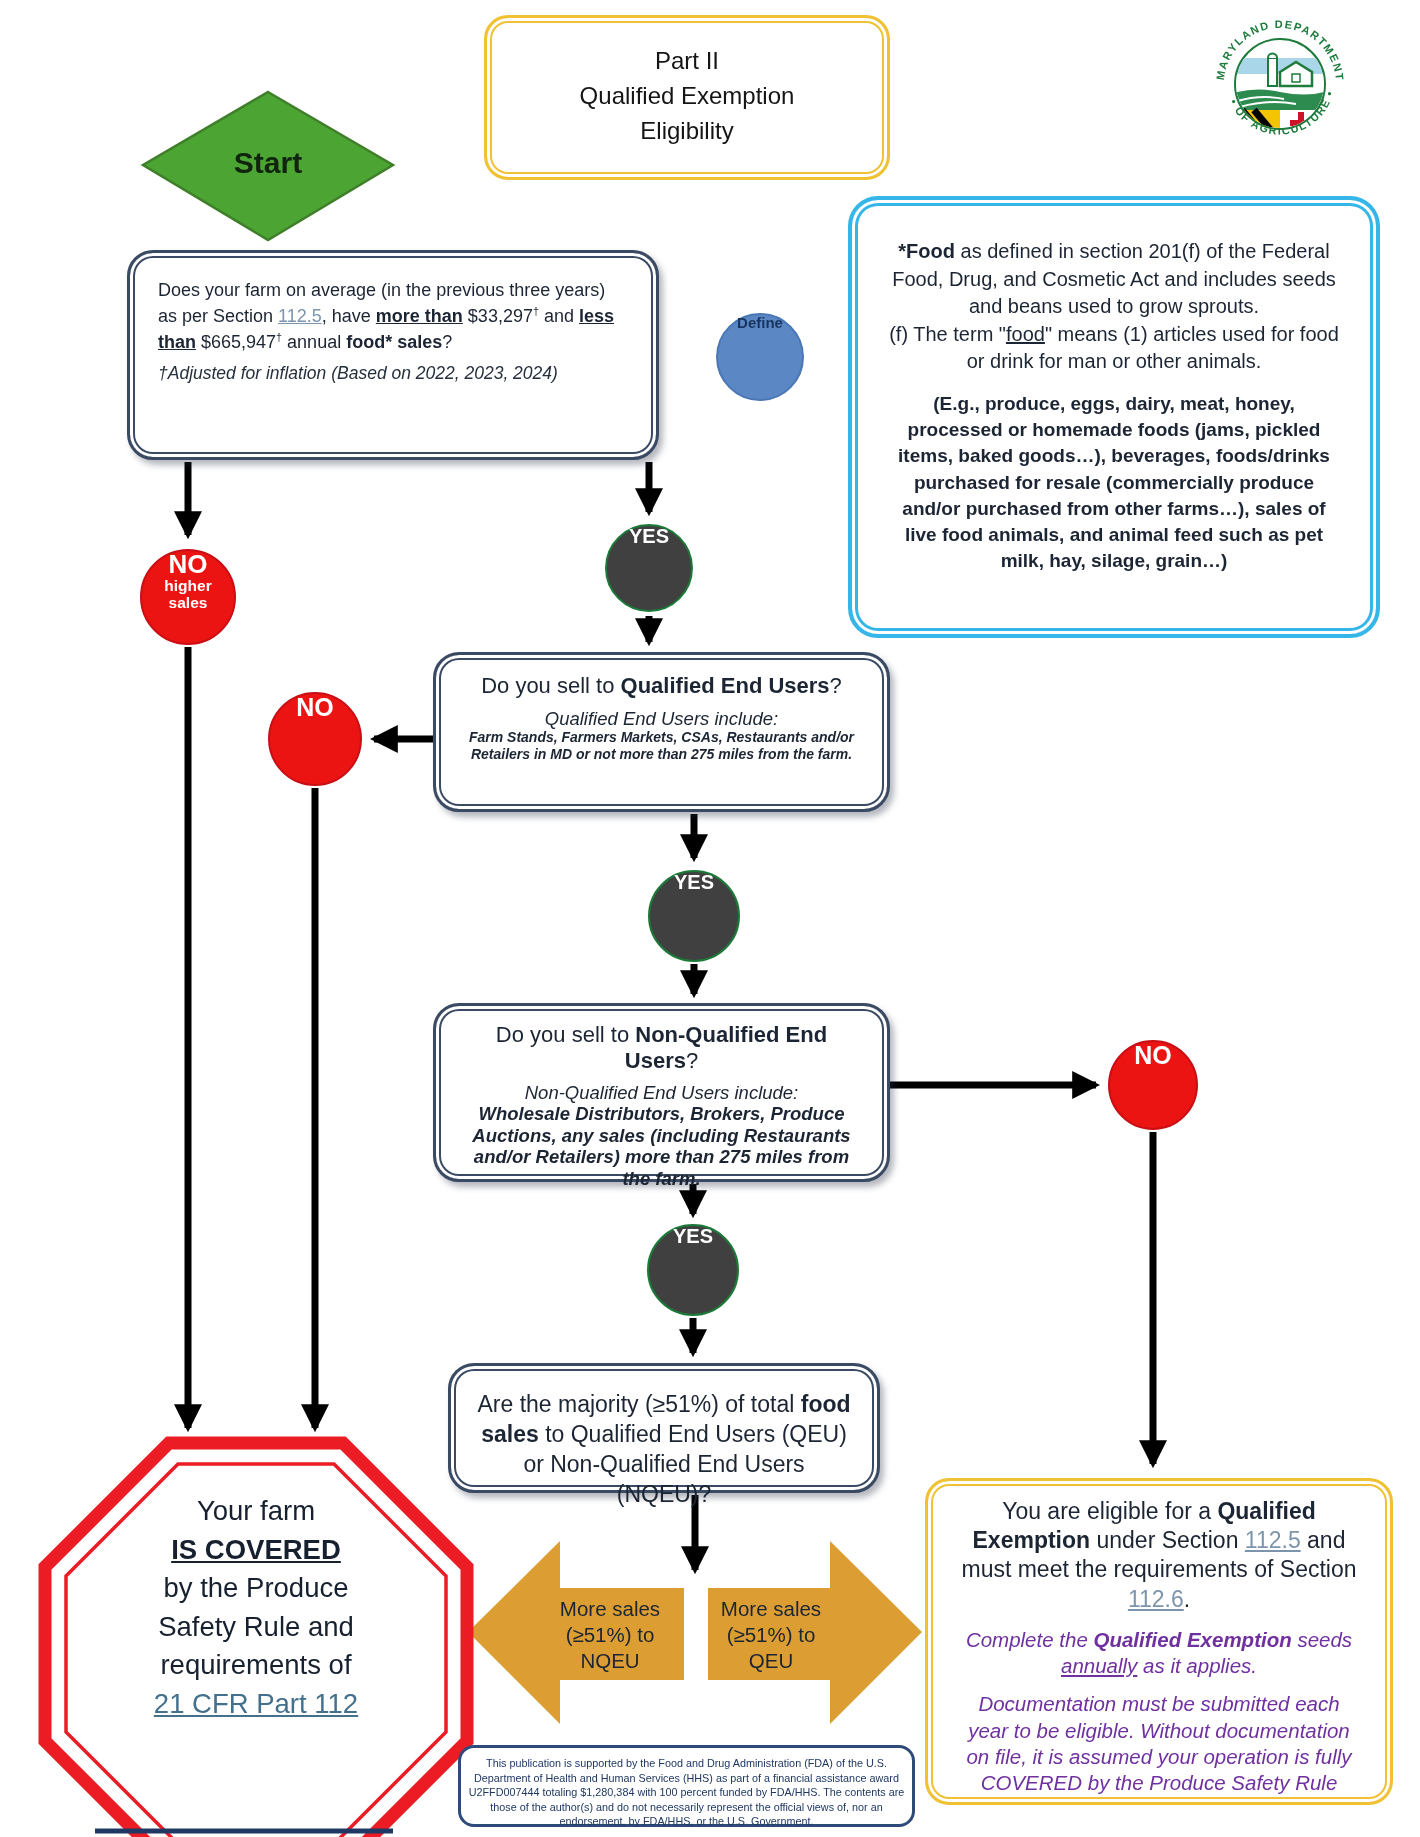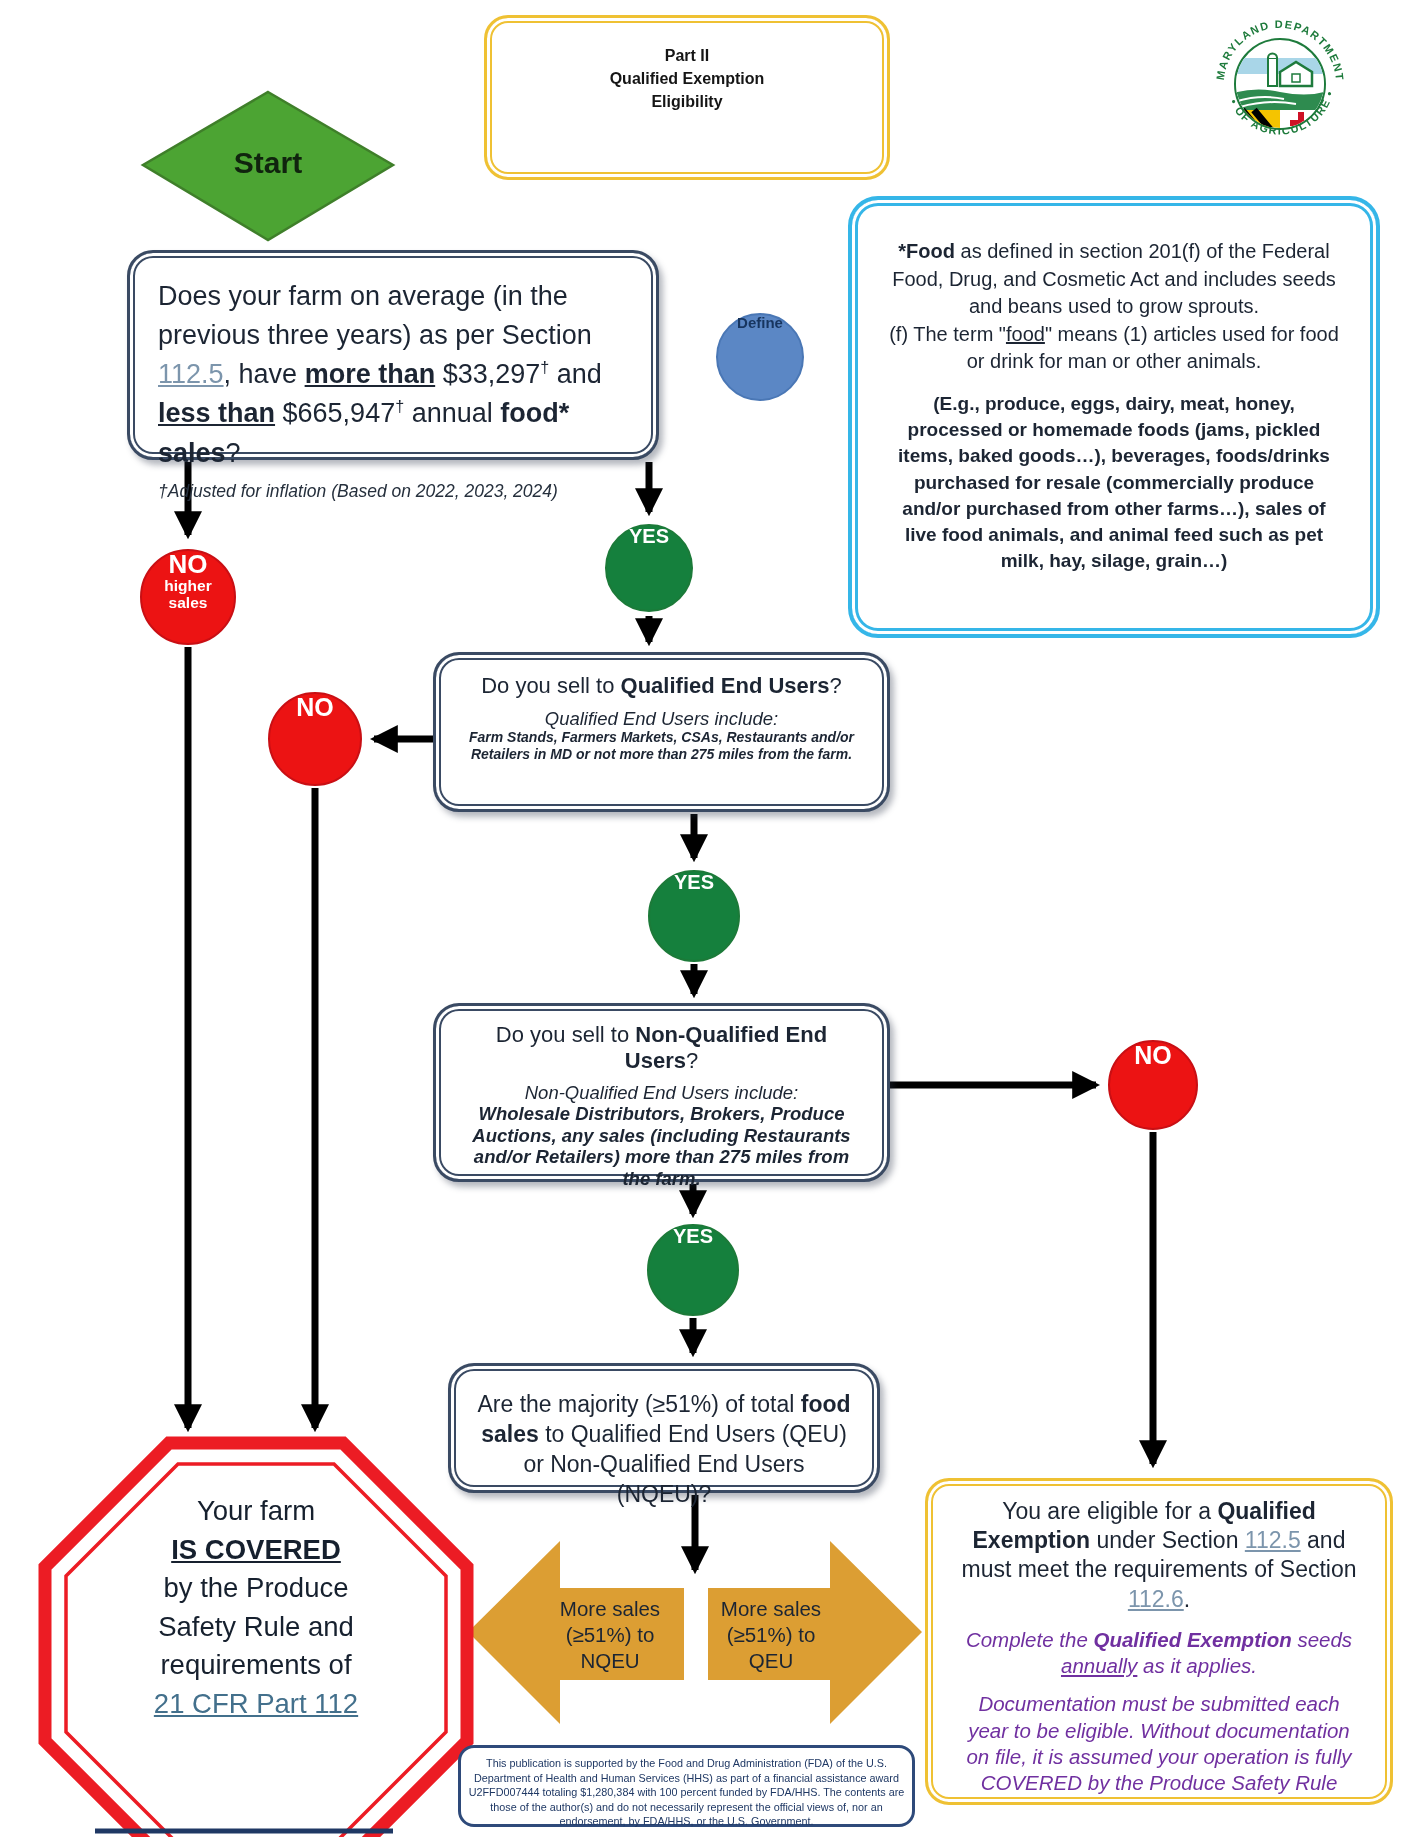--- a/index.html
+++ b/index.html
@@ -11,21 +11,21 @@
   .navybox{border:3.5px solid #3A4A63;border-radius:26px;
            box-shadow:inset 0 0 0 3px #fff,inset 0 0 0 5px #3A4A63,4px 5px 6px rgba(40,50,70,.35);}
   .yellowbox{border:3px solid #EFC133;border-radius:24px;
            box-shadow:inset 0 0 0 3px #fff,inset 0 0 0 5px #EFC133;}
   .cyanbox{border:4px solid #35B6E8;border-radius:30px;
            box-shadow:inset 0 0 0 3px #fff,inset 0 0 0 6px #35B6E8;}
   .circle{position:absolute;z-index:3;border-radius:50%;display:flex;flex-direction:column;
           align-items:center;justify-content:flex-start;color:#fff;font-weight:bold;
           text-align:center;line-height:1.05;box-sizing:border-box;}
   .redc{background:#EC1313;border:2px solid #c90f14;}
-  .greenc{background:#15803d;border:2.5px solid #1C7A39;}
+  .greenc{background:#404040;border:2.5px solid #1C7A39;}
   .bluec{background:#5B87C5;border:2px solid #4a77b5;color:#17355F;}
   .qtitle{font-size:22px;}
   .b{font-weight:bold;}
   .bu{font-weight:bold;text-decoration:underline;}
   .u{text-decoration:underline;}
   .i{font-style:italic;}
   .link{color:#7C95AC;text-decoration:underline;cursor:pointer;}
   .teallink{color:#43708C;text-decoration:underline;cursor:pointer;}
   sup{font-size:0.6em;}
   .purple{color:#7030A0;font-style:italic;}
@@ -68,21 +68,21 @@
     <polygon points="178,1464 334,1464 446,1576 446,1732 334,1844 178,1844 66,1732 66,1576" fill="none" stroke="#EC1C24" stroke-width="3.5"></polygon>
 
     <line x1="95" y1="1831" x2="393" y2="1831" stroke="#1F3864" stroke-width="5"></line>
   </svg>
 
   <div class="abs center" style="left:193px;top:146px;width:150px;z-index:3;font-size:30px;font-weight:bold;color:#10240e;">
     <span>Start</span>
   </div>
 
   <div class="box yellowbox center" style="left:484px;top:15px;width:406px;height:165px;padding-top:26px;">
-    <div style="font-size:16px;font-weight:bold;line-height:1.45;color:#151515;">
+    <div style="font-size:24px;font-weight:normal;line-height:1.45;color:#151515;">
       <div>Part II</div>
       <div>Qualified Exemption</div>
       <div>Eligibility</div>
     </div>
   </div>
 
   <svg class="abs" style="left:1210px;top:6px;z-index:3;" width="140" height="152" viewBox="0 0 140 152">
     <defs>
       <clipPath id="logoClip">
           <circle cx="70" cy="78" r="44"></circle>
@@ -110,21 +110,21 @@
       <rect x="82" y="68" width="8" height="8" fill="none" stroke="#1E7B3C" stroke-width="1.5"></rect>
       <rect x="20" y="104" width="50" height="30" fill="#F5C400"></rect>
       <path d="M20,104 L45,134 M32,104 L57,134 M44,104 L69,134 M20,116 L36,134" stroke="#000" stroke-width="7"></path>
       <rect x="70" y="104" width="50" height="30" fill="#fff"></rect>
       <path d="M88,106 h6 v8 h8 v6 h-8 v8 h-6 v-8 h-8 v-6 h8 Z" fill="#CE1126"></path>
       <path d="M106,112 h5 v6 h6 v5 h-6 v6 h-5 v-6 h-6 v-5 h6 Z" fill="#CE1126"></path>
     </g>
   </svg>
 
   <div class="box navybox" style="left:127px;top:250px;width:532px;height:210px;padding:24px 28px;">
-    <div style="font-size:27px;line-height:1.45;">
+    <div style="font-size:18px;line-height:1.45;">
       <span>Does your farm on average (in the previous three years) as per Section </span><span class="link">112.5</span><span>, have </span><span class="bu">more than</span><span> $33,297</span><sup>†</sup><span> and </span><span class="bu">less than</span><span> $665,947</span><sup>†</sup><span> annual </span><span class="b">food* sales</span><span>?</span>
     </div>
     <div class="i" style="font-size:17.5px;margin-top:8px;color:#26303d;">†Adjusted for inflation (Based on 2022, 2023, 2024)</div>
   </div>
 
   <div class="circle bluec" style="left:716px;top:313px;width:88px;height:88px;font-size:15px;">
     <span>Define</span>
   </div>
 
   <div class="box cyanbox center" style="left:848px;top:196px;width:532px;height:442px;padding:38px 34px 20px;">

